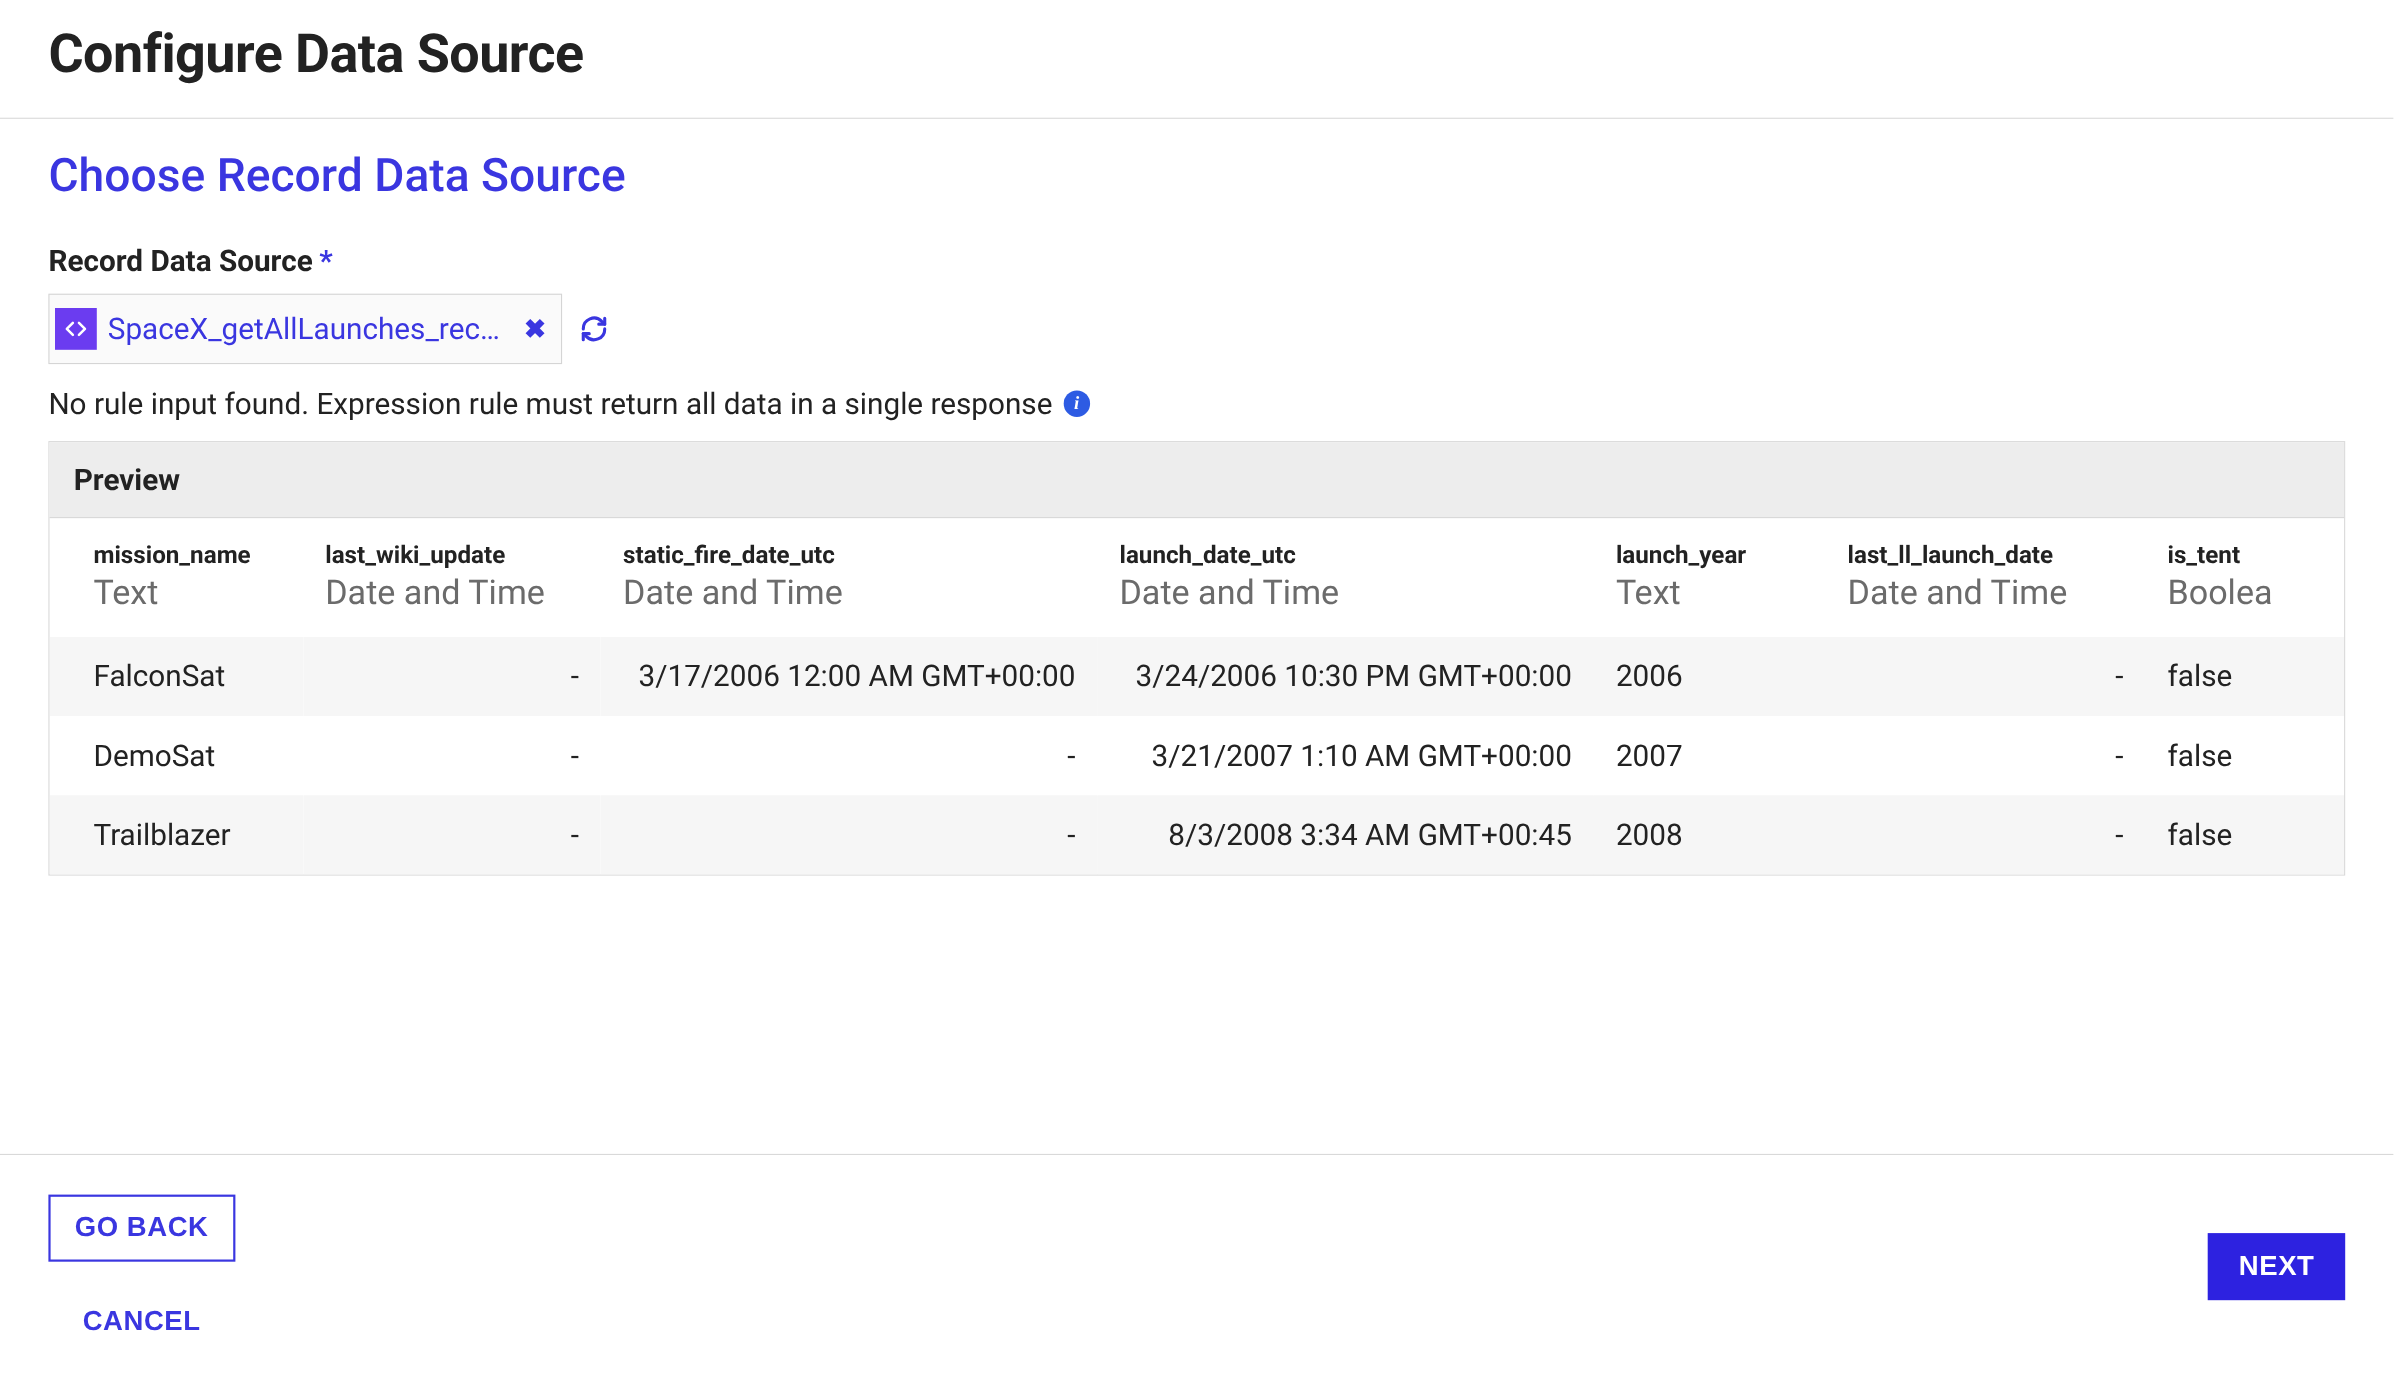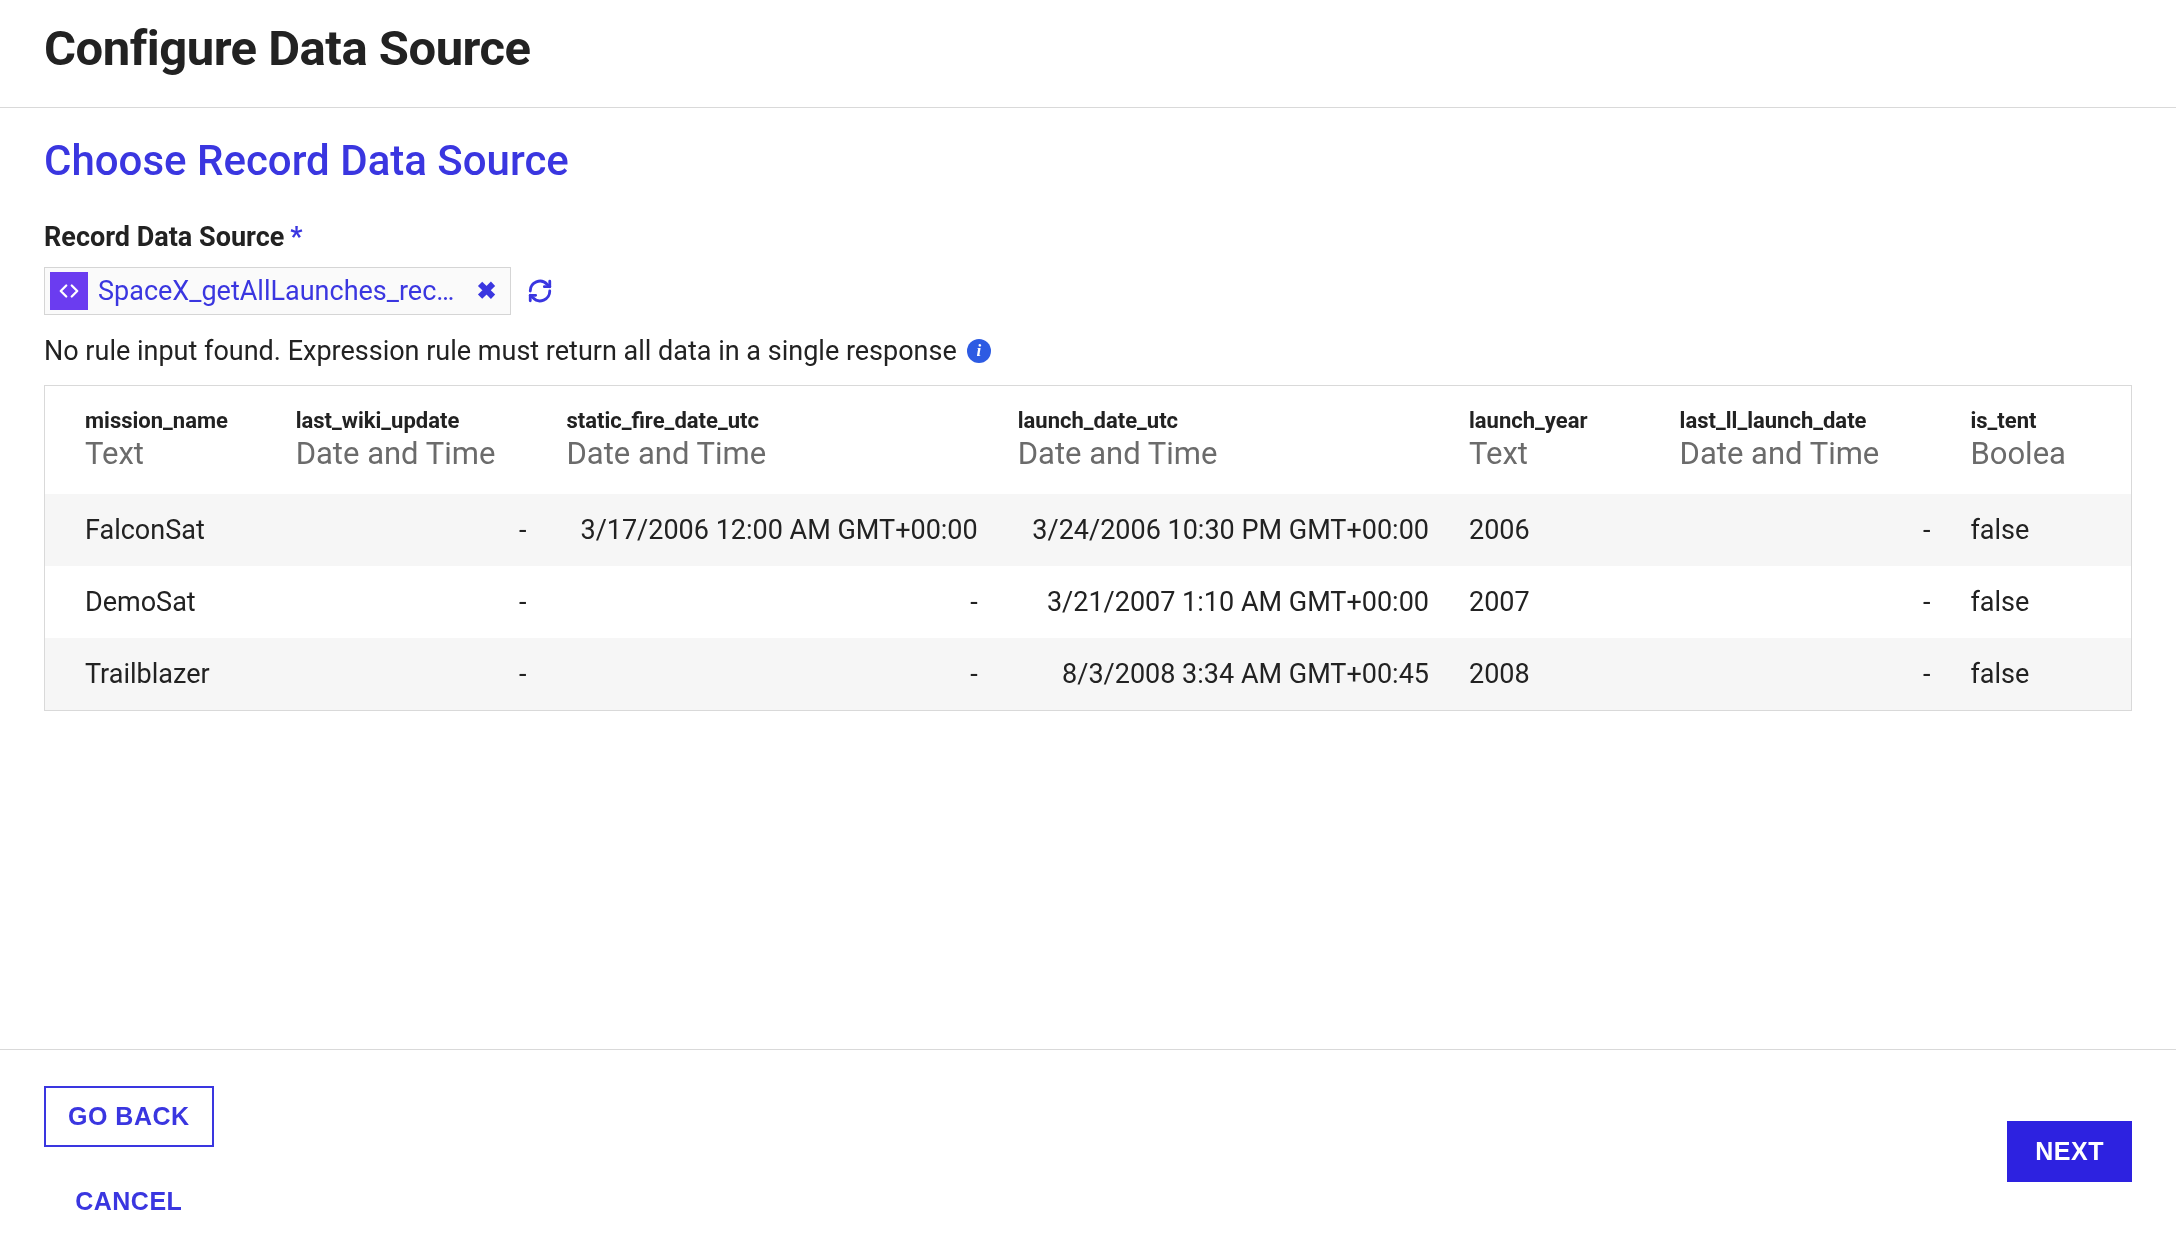--- a/index.html
+++ b/index.html
@@ -15,21 +15,21 @@
 
   .content { padding: 28px 44px 0 44px; flex: 1; overflow: hidden; }
 
   .section-title { color: #3a36e0; font-size: 42px; font-weight: 500; margin-bottom: 36px; }
 
   .field-label-row { display: flex; align-items: baseline; margin-bottom: 14px; }
   .field-label { font-size: 27px; font-weight: 700; }
   .req { color: #3a36e0; font-size: 27px; margin-left: 6px; font-weight: 700; }
 
   .source-row { display: flex; align-items: center; gap: 16px; margin-bottom: 20px; }
-  .source-chip { display: inline-flex; align-items: center; border: 1px solid #d5d5d5; background: #fafafa; height: 48px; padding-right: 10px; }
+  .source-chip { display: inline-flex; align-items: center; border: 1px solid #d5d5d5; background: #fafafa; height: 64px; padding-right: 10px; }
   .chip-icon { width: 38px; height: 38px; background: #6b3cf0; display: flex; align-items: center; justify-content: center; margin: 5px 10px 5px 5px; }
   .chip-icon svg { width: 22px; height: 22px; }
   .chip-text { color: #3a36e0; font-size: 27px; margin-right: 18px; }
   .chip-close { color: #3a36e0; font-weight: 900; font-size: 24px; cursor: pointer; padding: 0 4px; }
   .refresh-btn { color: #3a36e0; cursor: pointer; display: inline-flex; align-items: center; }
   .refresh-btn svg { width: 26px; height: 26px; }
 
   .info-row { font-size: 27px; color: #222; display: flex; align-items: center; gap: 10px; margin-bottom: 18px; }
   .info-icon { width: 24px; height: 24px; border-radius: 50%; background: #2d5be3; color: #fff; display: inline-flex; align-items: center; justify-content: center; font-size: 17px; font-weight: 900; font-style: italic; font-family: Georgia, serif; }
 
@@ -89,20 +89,21 @@
         </svg>
       </span>
     </div>
 
     <div class="info-row">
       <span>No rule input found. Expression rule must return all data in a single response</span>
       <span class="info-icon">i</span>
     </div>
 
     <div class="preview-box">
+      <div class="preview-header">Preview</div>
       <div class="preview-body">
         <table>
           <colgroup>
             <col style="width:230px">
             <col style="width:270px">
             <col style="width:450px">
             <col style="width:450px">
             <col style="width:210px">
             <col style="width:290px">
             <col style="width:180px">

